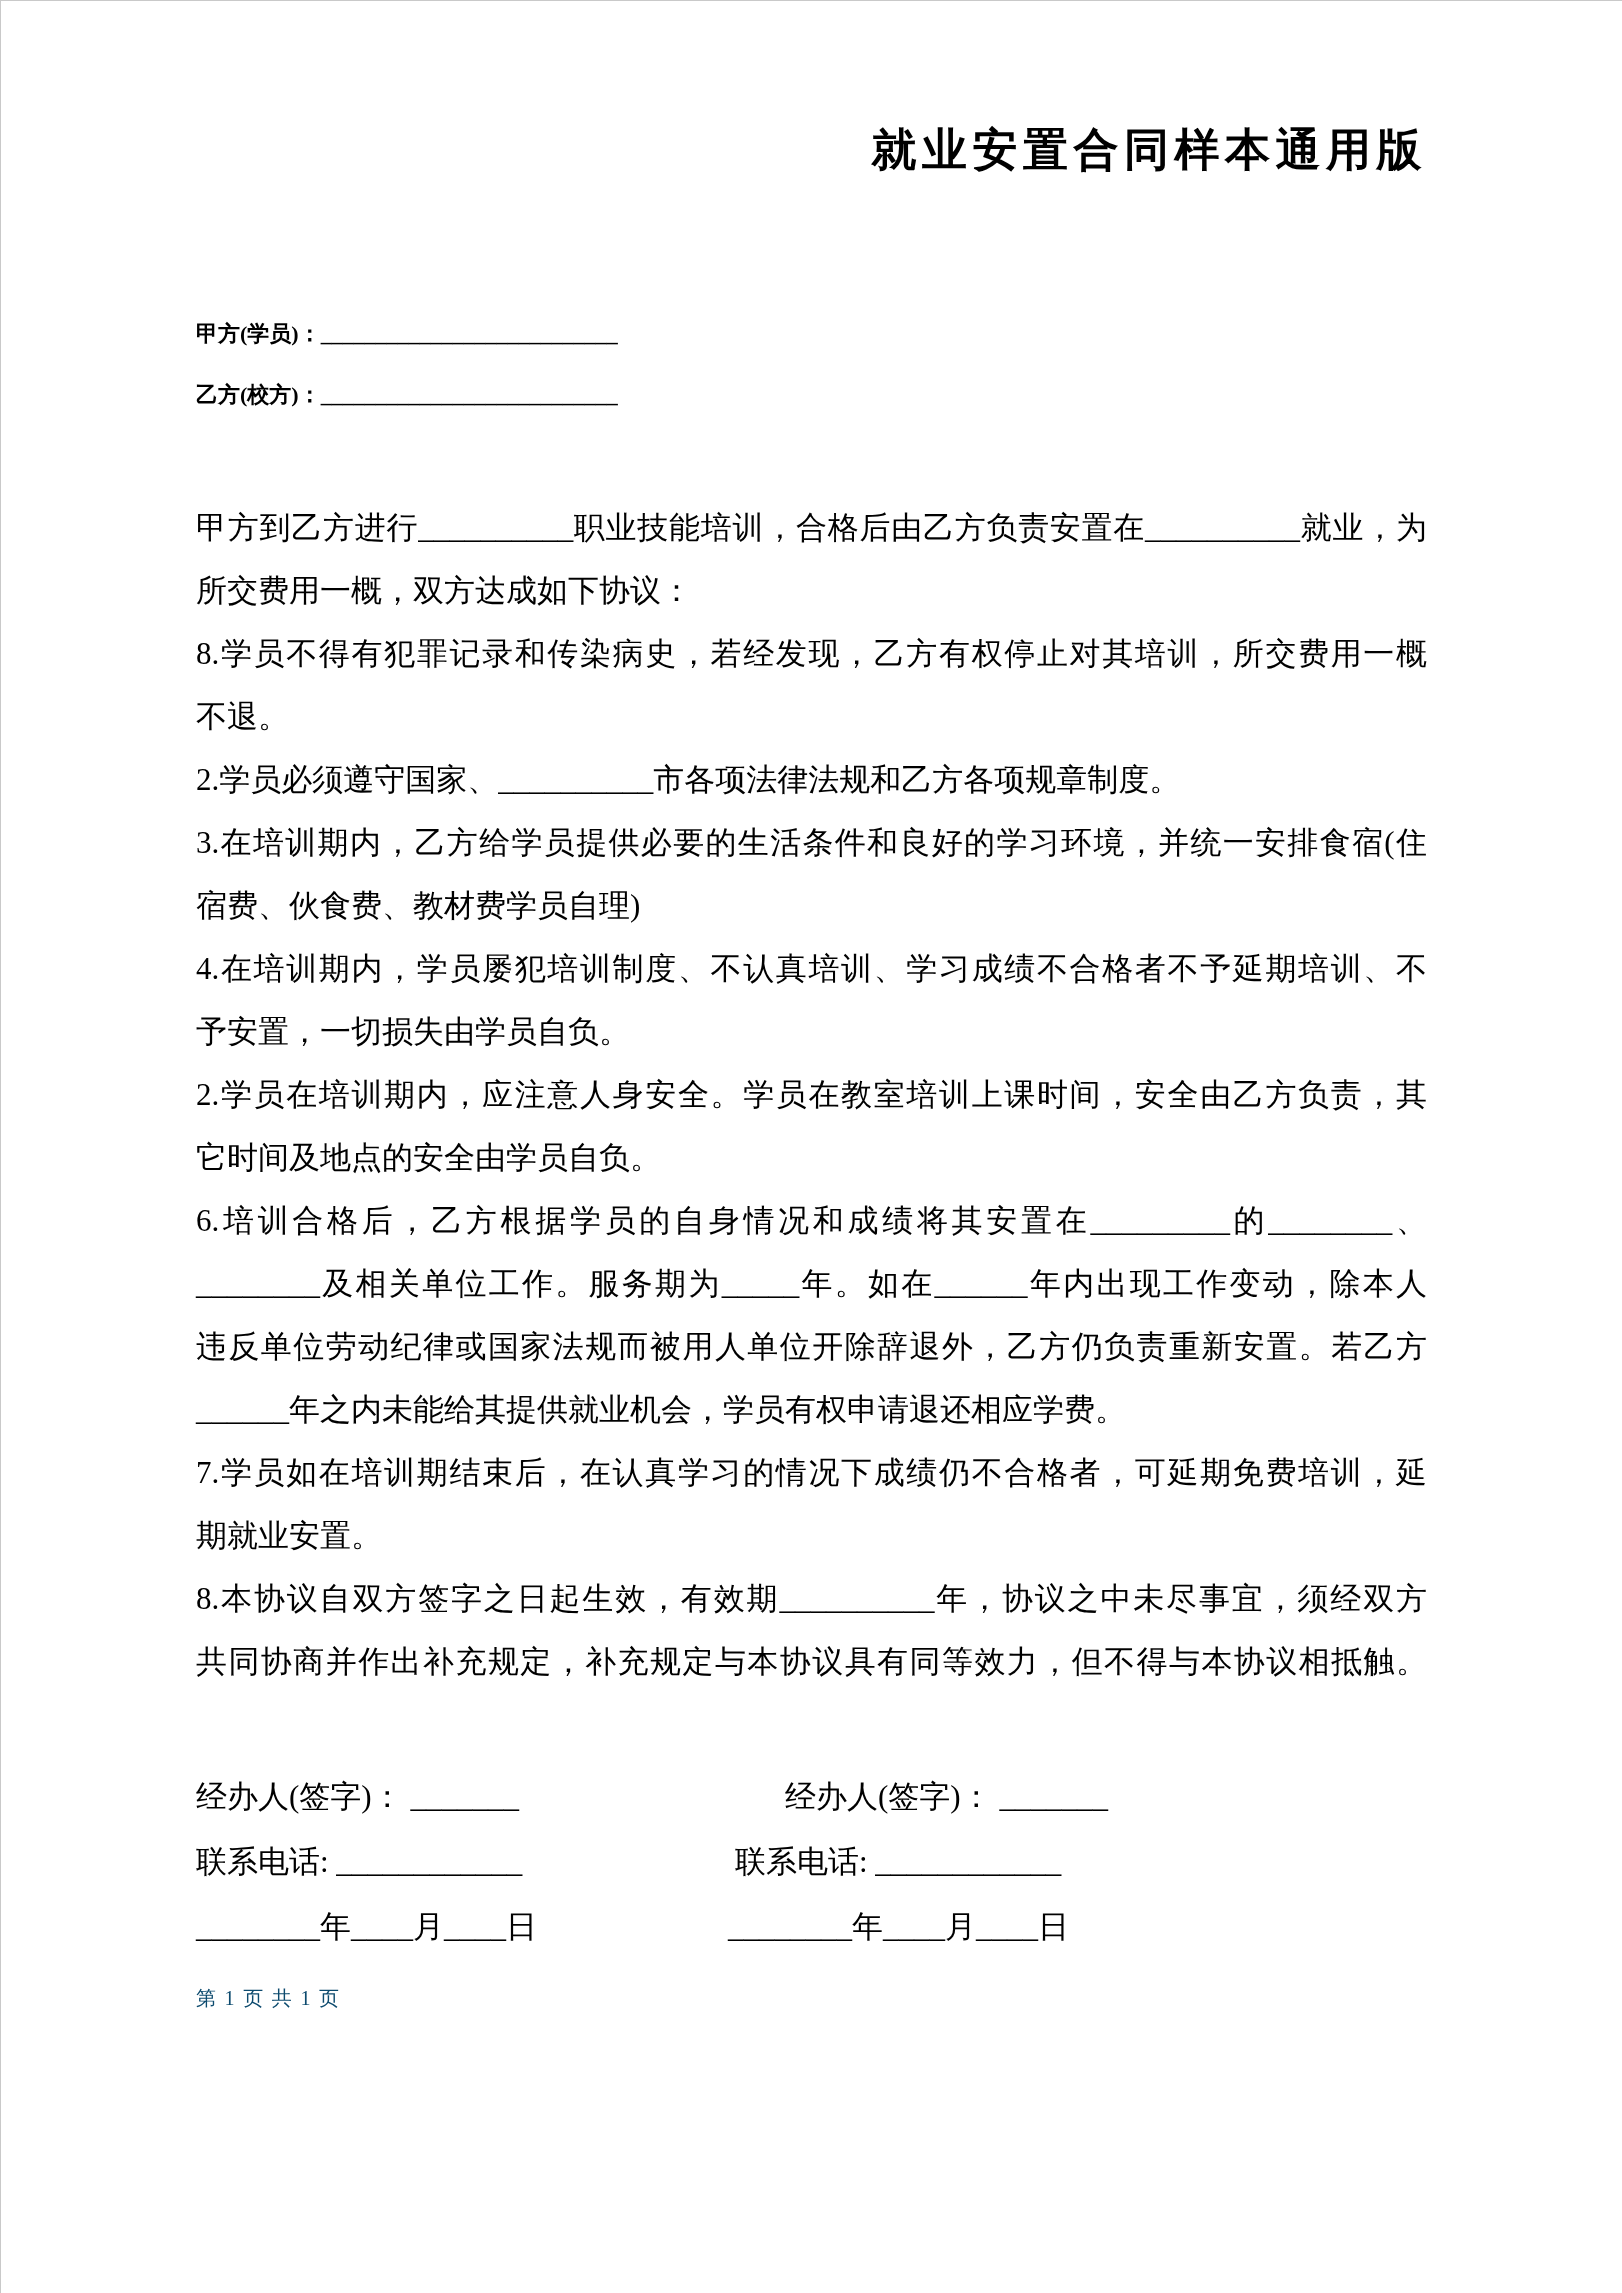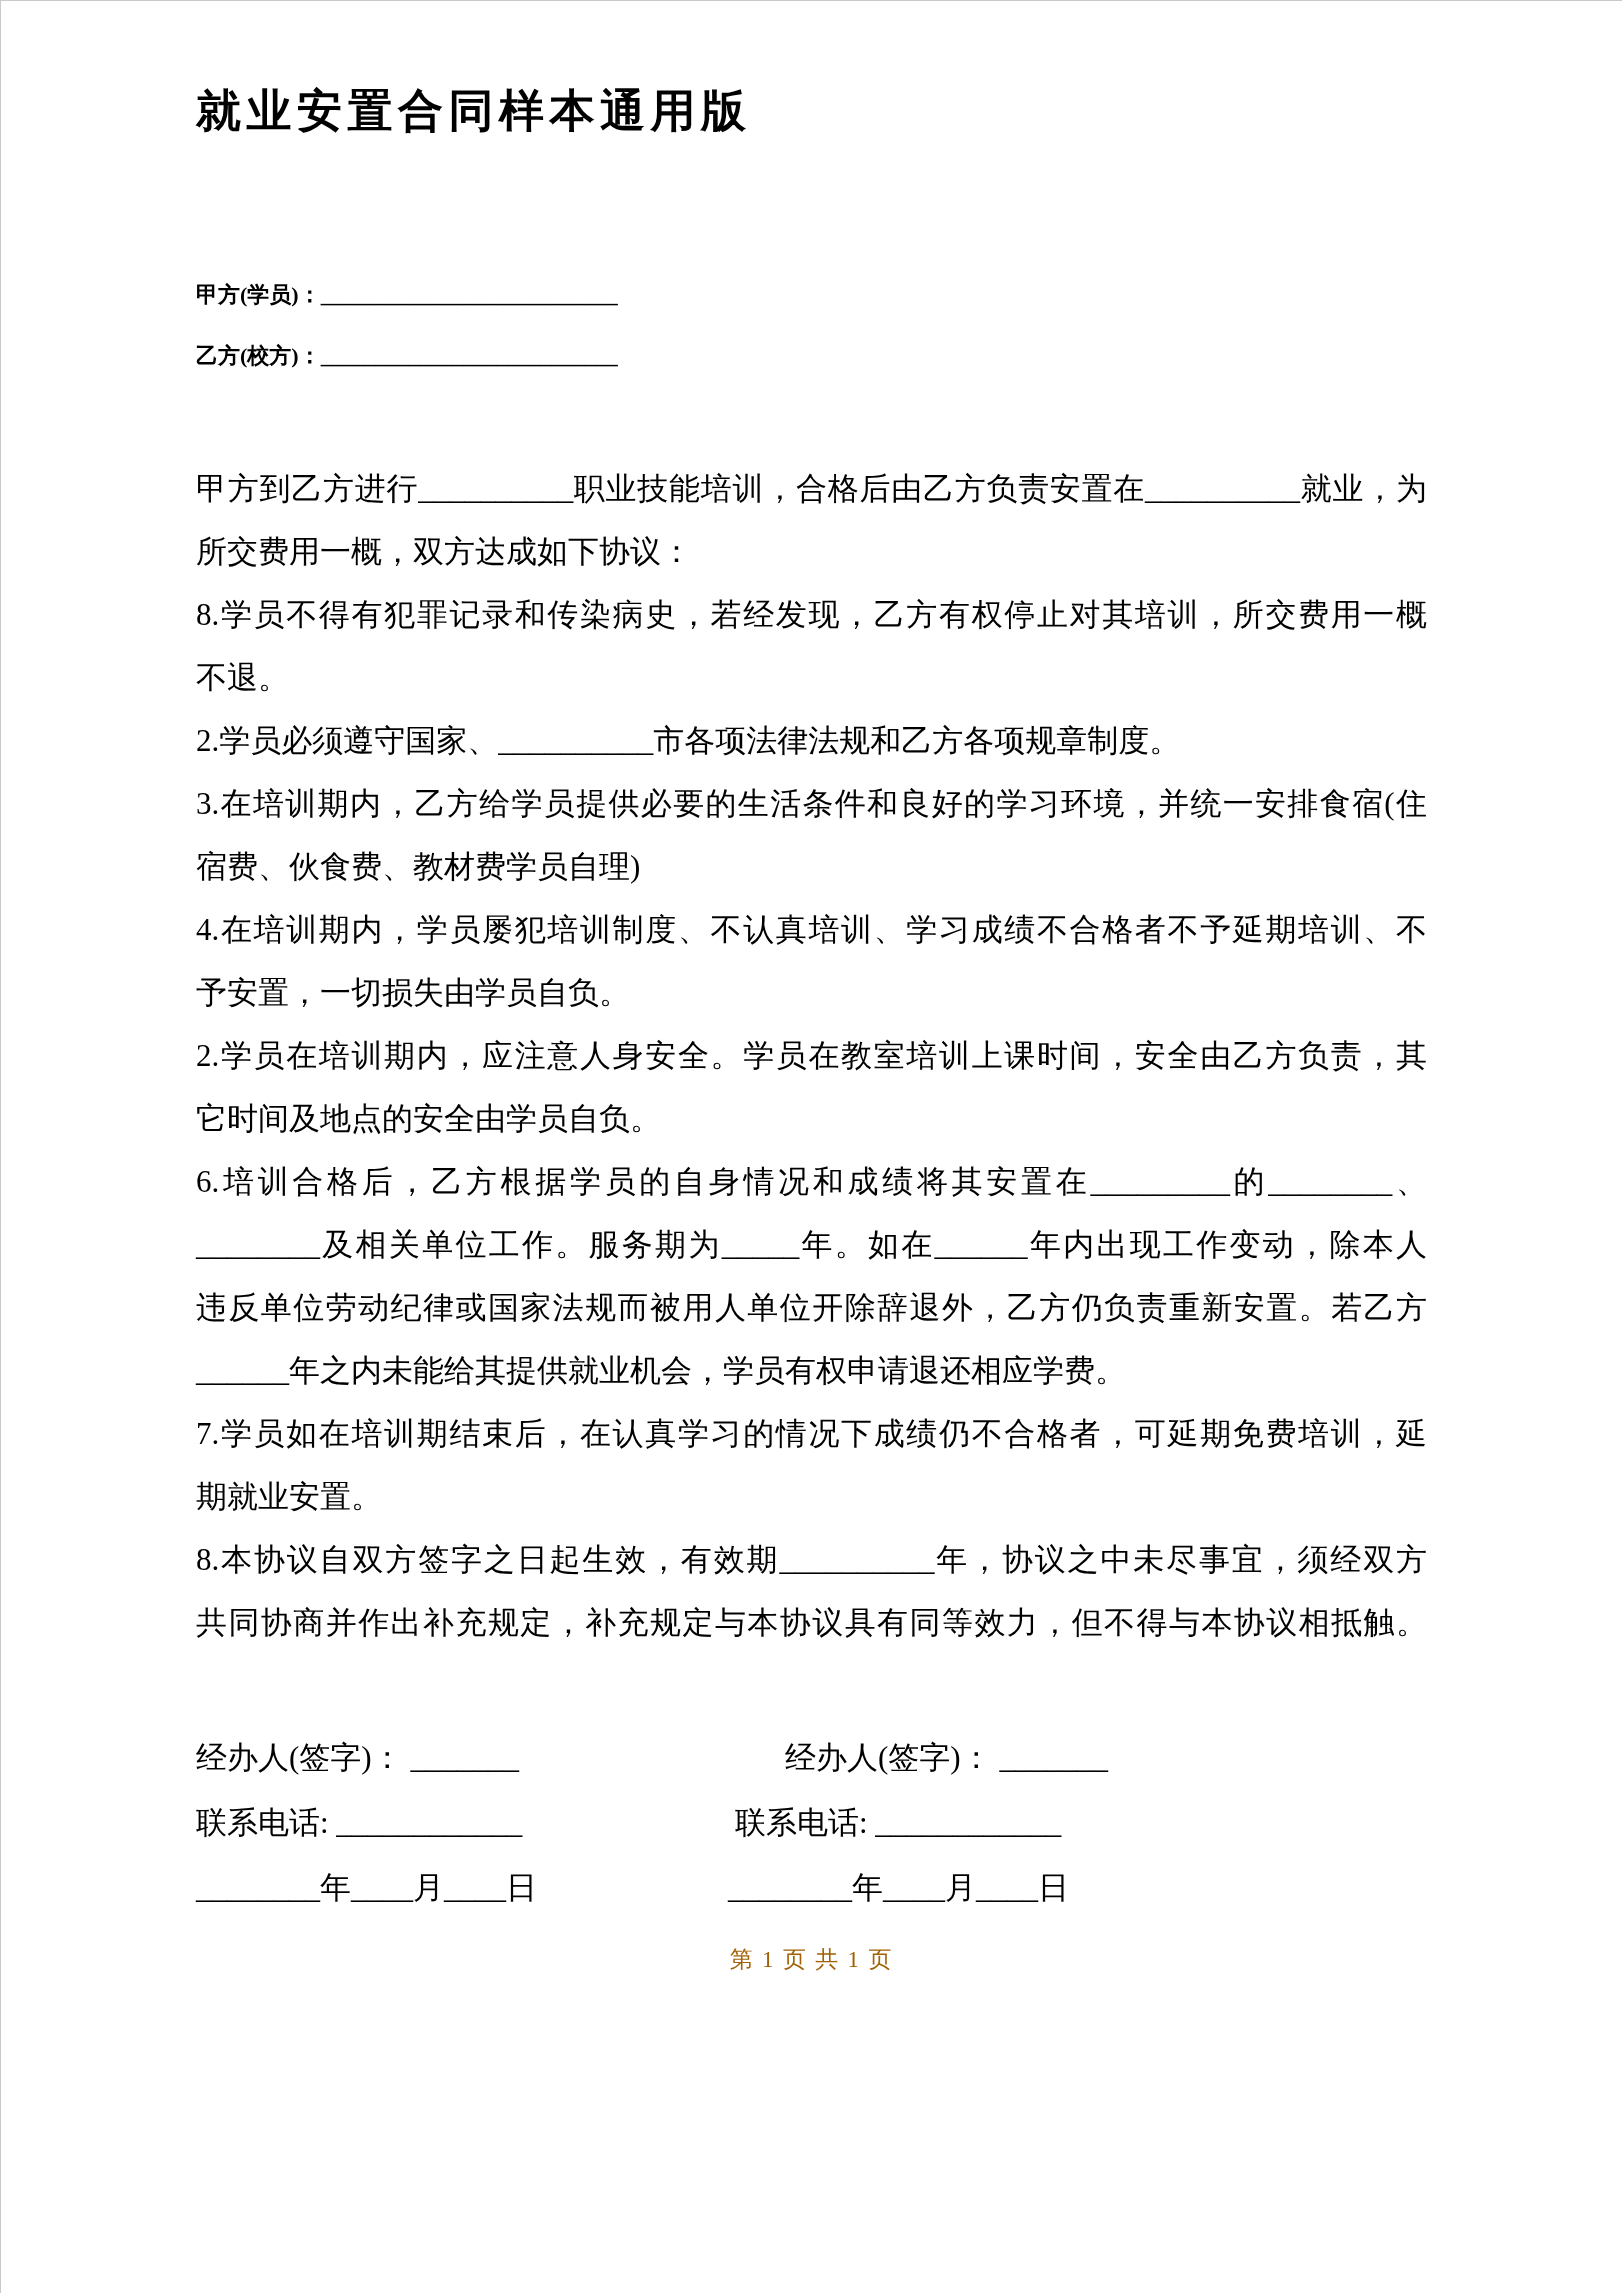--- a/index.html
+++ b/index.html
@@ -9,25 +9,25 @@
     box-sizing:border-box;
     background:#ffffff;
     border:0.9px solid #c9c9c9;
     padding:0 195px;
     font-family:"Liberation Serif","DejaVu Serif",serif;
     color:#000;
     overflow:hidden;
   }
   .title{
     margin:0;
-    padding-top:81px;
+    padding-top:120px;
     height:58px;line-height:58px;
     font-size:45px;font-weight:bold;
     letter-spacing:5.5px;
-    text-align:left;
+    text-align:right;
     white-space:nowrap;
   }
   .parties{margin-top:124px;}
   .party-line{
     font-size:22px;line-height:61px;
     white-space:nowrap;
     font-weight:bold;
   }
   .body{margin-top:71px;}
   .line{
@@ -43,24 +43,23 @@
     font-size:31px;line-height:65px;
     white-space:nowrap;
   }
   .cell-r{position:absolute;top:0;}
   .sig-row.r-seal .cell-r{left:589px;}
   .sig-row.r-agent .cell-r{left:589px;}
   .sig-row.r-phone .cell-r{left:539px;}
   .sig-row.r-date .cell-r{left:532px;}
   .footer{
     margin-top:25.5px;
-    font-size:23px;line-height:27px;
-    text-align:center;
+    font-size:20px;line-height:27px;
     letter-spacing:1.8px;
-    color:#a16207;
+    color:#0c4a6e;
   }
 </style>
 </head>
 <body>
 
 <div class="page">
 
   <h1 class="title">就业安置合同样本通用版</h1>
 
   <div class="parties">

